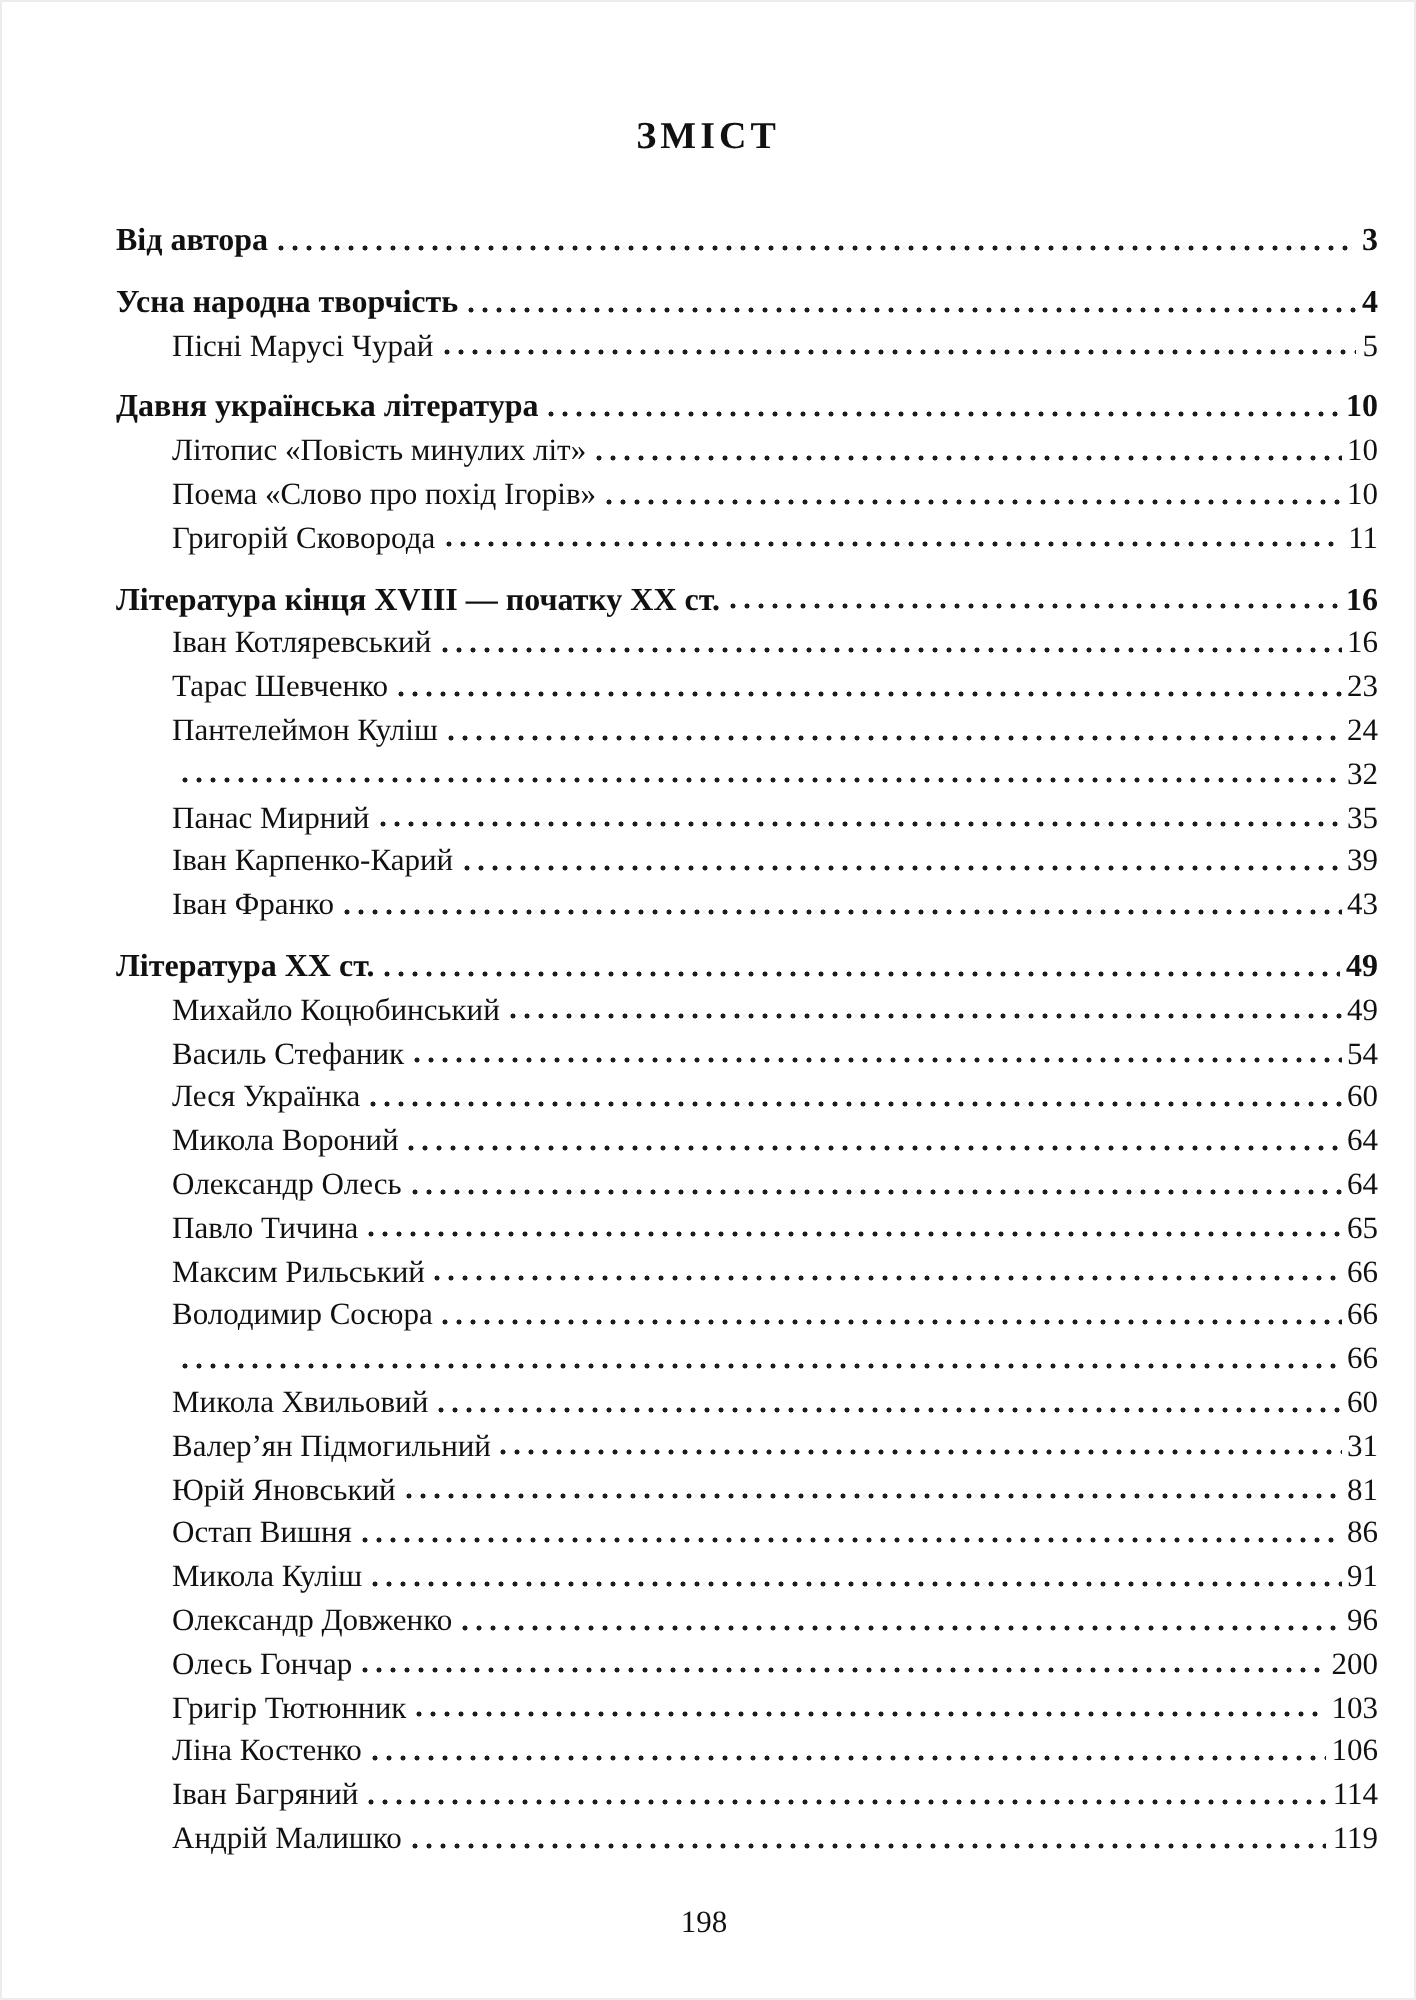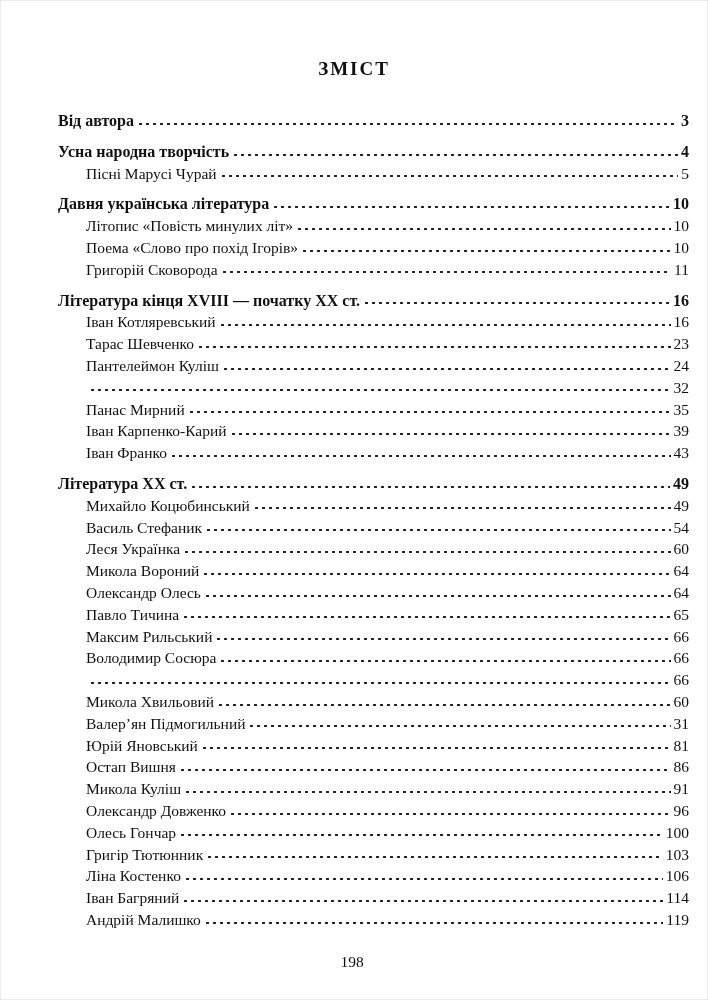--- a/index.html
+++ b/index.html
@@ -260,21 +260,21 @@
 
   <div class="entry level-1">
     <span class="label">Олександр Довженко</span>
     <span class="leader"></span>
     <span class="pagenum">96</span>
   </div>
 
   <div class="entry level-1">
     <span class="label">Олесь Гончар</span>
     <span class="leader"></span>
-    <span class="pagenum">100</span>
+    <span class="pagenum">200</span>
   </div>
 
   <div class="entry level-1">
     <span class="label">Григір Тютюнник</span>
     <span class="leader"></span>
     <span class="pagenum">103</span>
   </div>
 
   <div class="entry level-1">
     <span class="label">Ліна Костенко</span>

